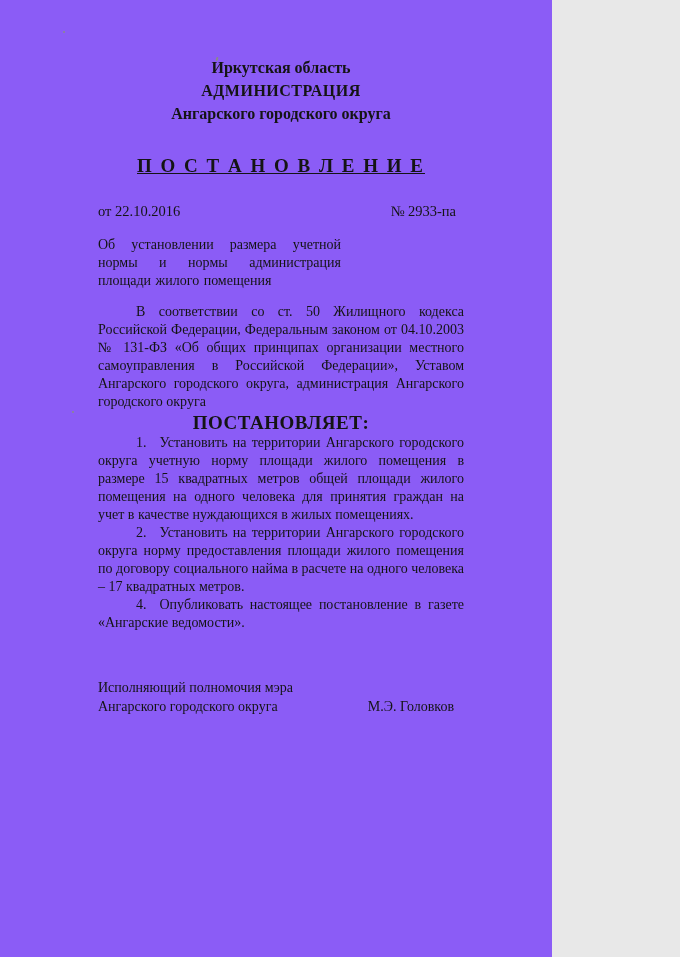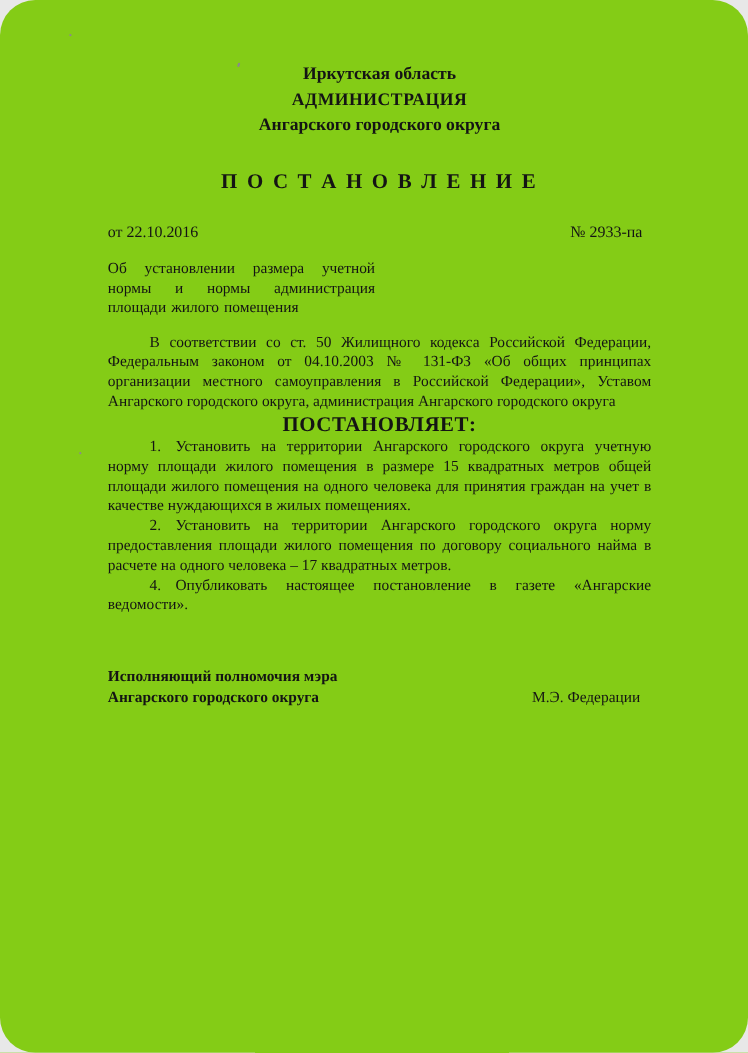--- a/index.html
+++ b/index.html
@@ -4,36 +4,35 @@
 <style>
   * { box-sizing: border-box; }
   html, body { margin: 0; padding: 0; }
   body {
     width: 680px; height: 957px;
     background: #e8e8e8;
     font-family: "Liberation Serif", "DejaVu Serif", serif;
   }
   .page {
     position: relative;
-    width: 680px; height: 957px;
-    background: #84cc16;
+    width: 552px; height: 957px;
+    background: #8b5cf6;
     color: #141414;
     padding: 58px 88px 0 98px;
     overflow: hidden;
     font-size: 14px;
     line-height: 18px;
-    border-radius: 32px;
   }
   .letterhead { text-align: center; }
   .h-region  { font-weight: bold; font-size: 16px; line-height: 20px; }
   .h-org     { font-weight: bold; font-size: 16px; line-height: 25px; letter-spacing: 0.5px; }
   .h-sub     { font-weight: bold; font-size: 16px; line-height: 21px; }
   .h-doctype {
     font-weight: bold; font-size: 19px; line-height: 22px;
-    letter-spacing: 2px; margin-top: 31px; text-align: center;
+    letter-spacing: 2px; margin-top: 31px; text-align: center; text-decoration: underline;
   }
   .meta-row {
     display: flex; justify-content: space-between;
     margin-top: 25px;
     font-size: 14.5px;
   }
   .meta-number { margin-right: 8px; }
   .subject {
     width: 243px;
     margin-top: 16px;
@@ -54,21 +53,21 @@
     line-height: 20px;
     letter-spacing: 0.5px;
   }
   .item-num { margin-right: 13px; }
   .signature {
     margin-top: 46px;
     display: flex;
     justify-content: space-between;
     align-items: flex-end;
   }
-  .sig-left div { line-height: 19px; font-weight: bold; }
+  .sig-left div { line-height: 19px; }
   .sig-name { margin-right: 10px; line-height: 19px; }
   .speck {
     position: absolute;
     background: #8a8a8a;
     border-radius: 50%;
   }
   .speck-1 { left: 63px; top: 31px; width: 2px; height: 2px; }
   .speck-2 { left: 216px; top: 57px; width: 2px; height: 4px; transform: rotate(18deg); border-radius: 1px; }
   .speck-3 { left: 72px; top: 411px; width: 2px; height: 2px; }
 </style>
@@ -107,16 +106,16 @@
 
 
     <p class="para"><span class="item-num">4.</span><span>Опубликовать настоящее постановление в газете «Ангарские ведомости».</span></p>
   </div>
 
   <div class="signature">
     <div class="sig-left">
       <div>Исполняющий полномочия мэра</div>
       <div>Ангарского городского округа</div>
     </div>
-    <div class="sig-name">М.Э. Федерации</div>
+    <div class="sig-name">М.Э. Головков</div>
   </div>
 
 </div>
 
 </body></html>

